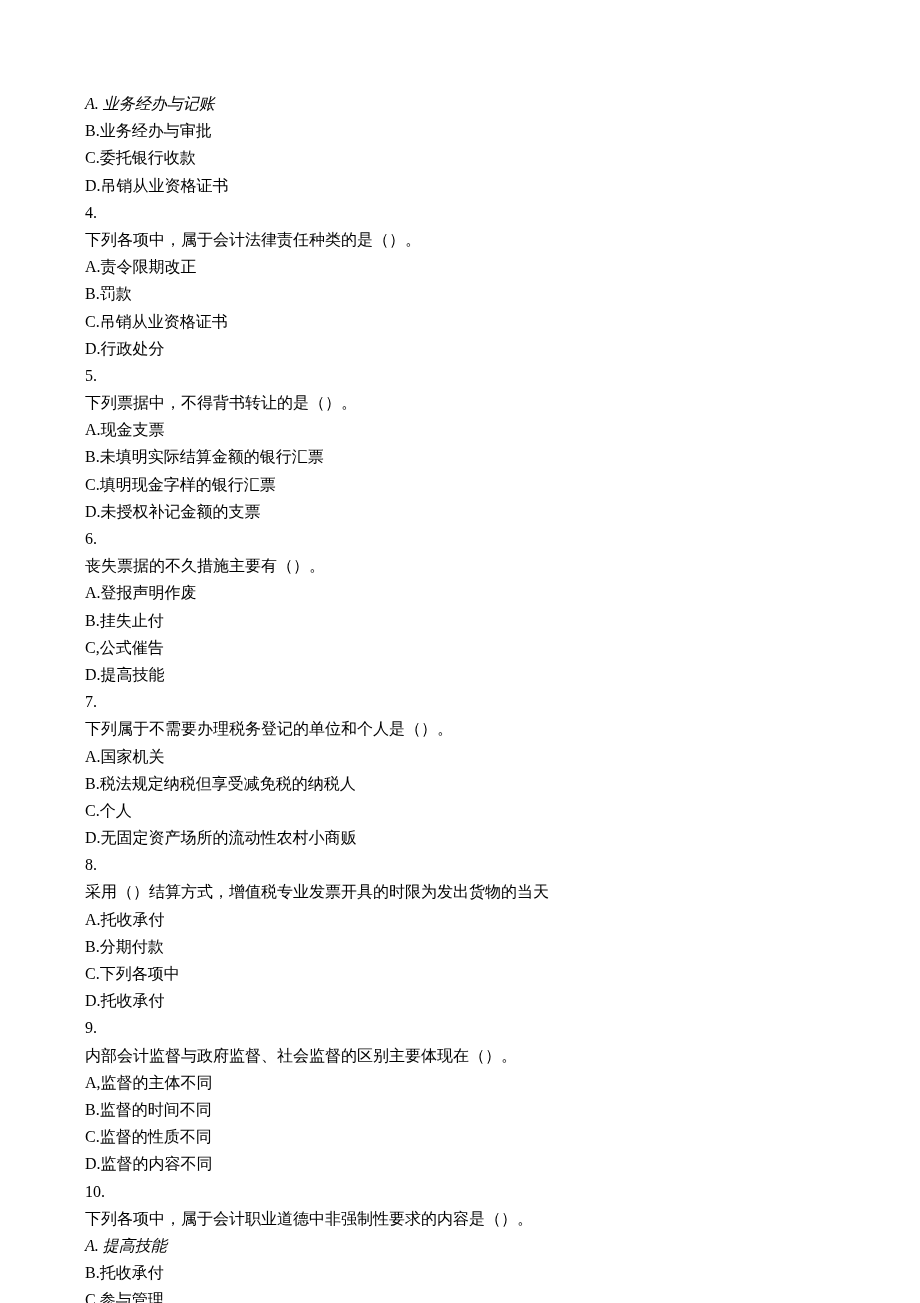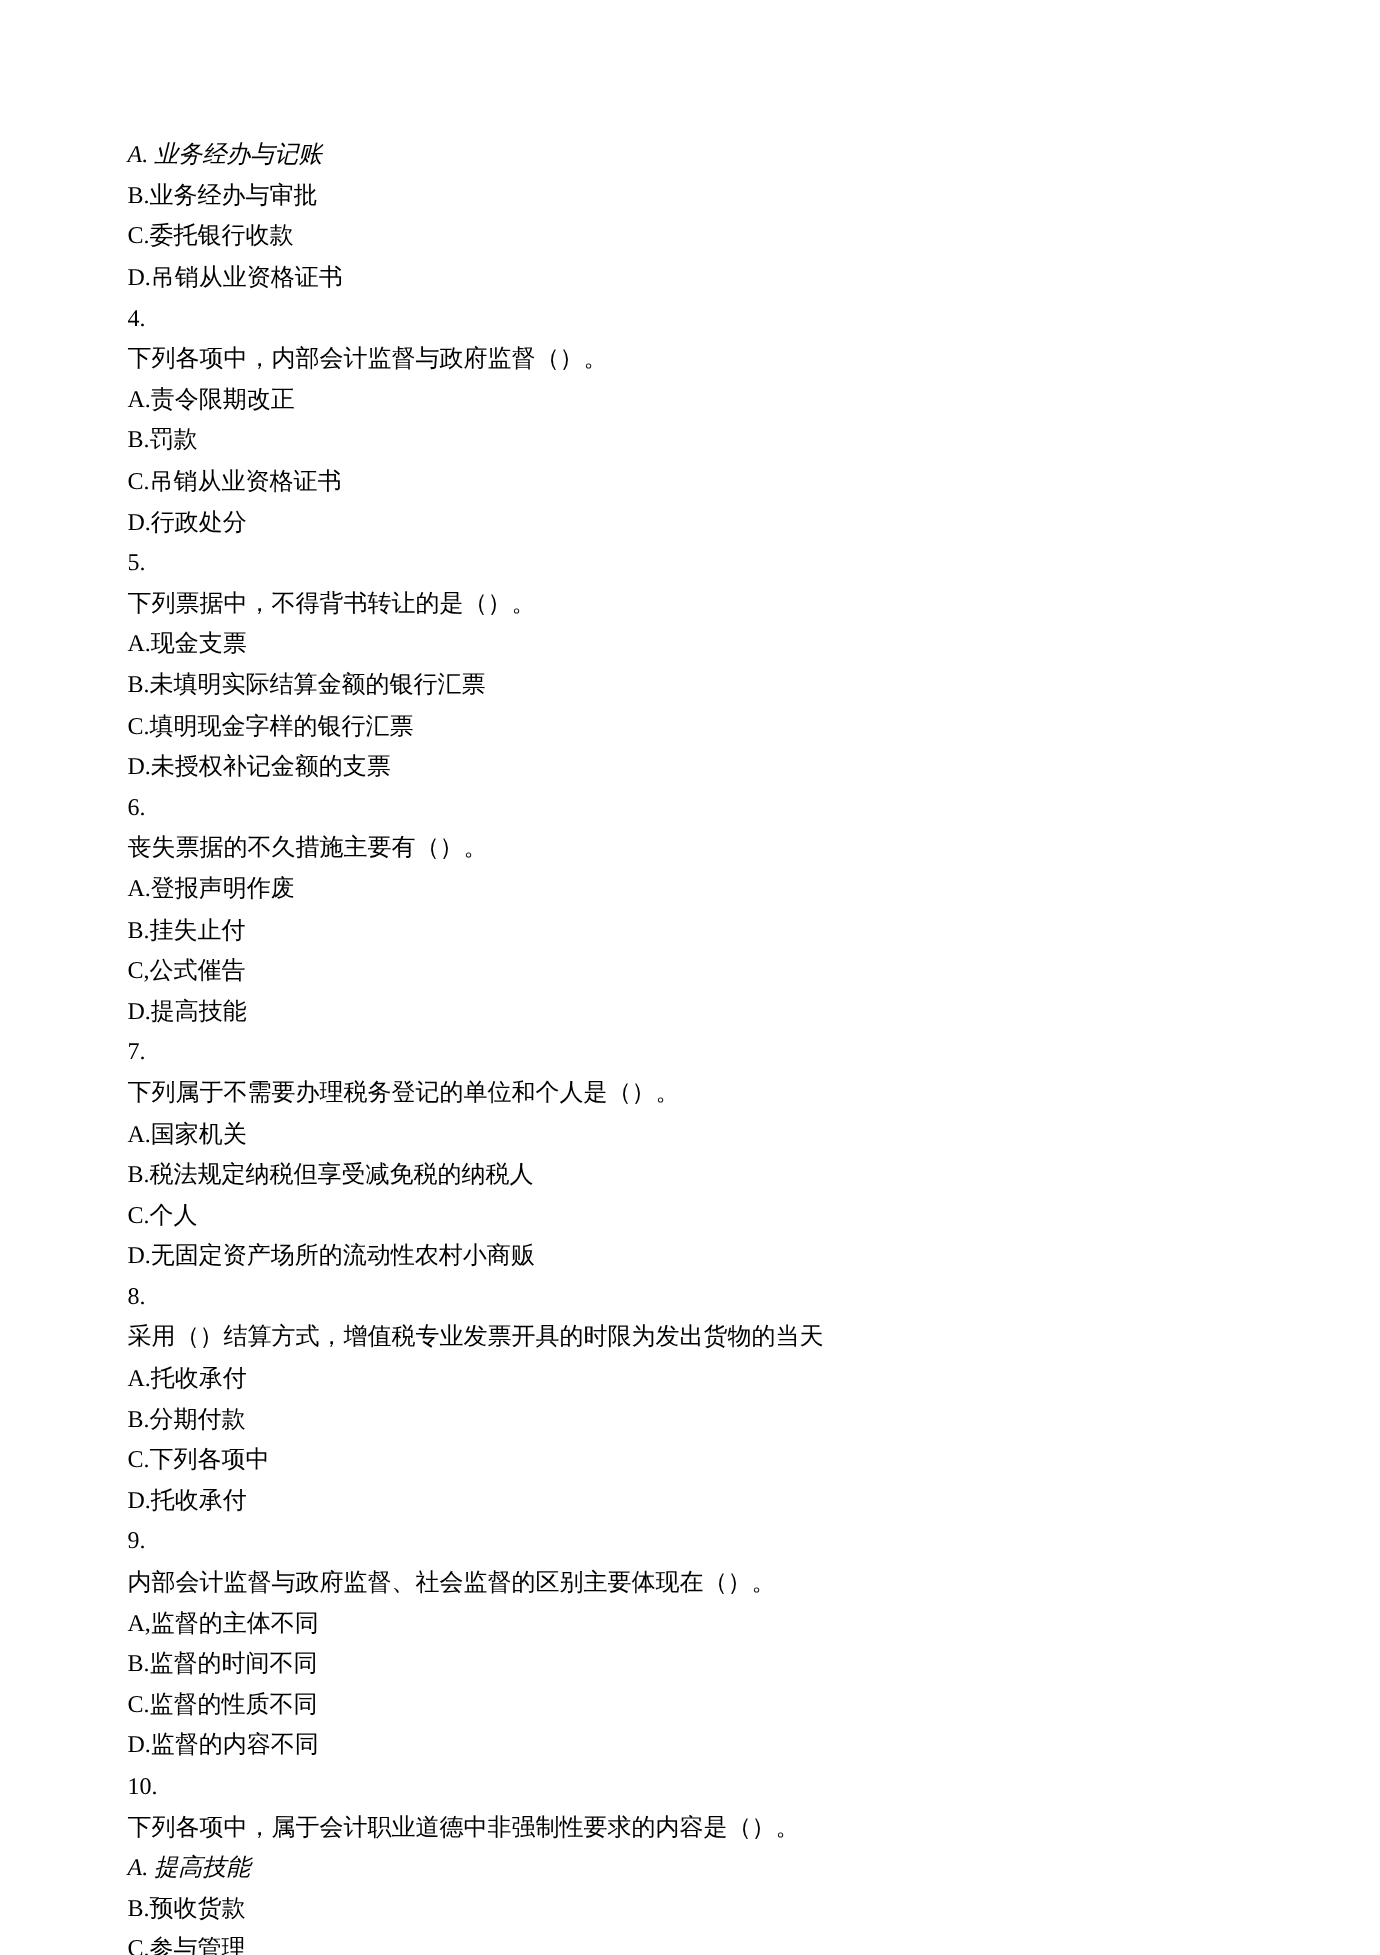--- a/index.html
+++ b/index.html
@@ -25,21 +25,21 @@
   </style>
 </head>
 <body>
 
 <span class="line italic">A. 业务经办与记账</span>
 <span class="line">B.业务经办与审批</span>
 <span class="line">C.委托银行收款</span>
 <span class="line">D.吊销从业资格证书</span>
 
 <span class="line">4.</span>
-<span class="line">下列各项中，内部会计监督与政府监督（）。</span>
+<span class="line">下列各项中，属于会计法律责任种类的是（）。</span>
 <span class="line">A.责令限期改正</span>
 <span class="line">B.罚款</span>
 <span class="line">C.吊销从业资格证书</span>
 <span class="line">D.行政处分</span>
 
 <span class="line">5.</span>
 <span class="line">下列票据中，不得背书转让的是（）。</span>
 <span class="line">A.现金支票</span>
 <span class="line">B.未填明实际结算金额的银行汇票</span>
 <span class="line">C.填明现金字样的银行汇票</span>
@@ -69,14 +69,14 @@
 <span class="line">9.</span>
 <span class="line">内部会计监督与政府监督、社会监督的区别主要体现在（）。</span>
 <span class="line">A,监督的主体不同</span>
 <span class="line">B.监督的时间不同</span>
 <span class="line">C.监督的性质不同</span>
 <span class="line">D.监督的内容不同</span>
 
 <span class="line">10.</span>
 <span class="line">下列各项中，属于会计职业道德中非强制性要求的内容是（）。</span>
 <span class="line italic">A. 提高技能</span>
-<span class="line">B.预收货款</span>
+<span class="line">B.托收承付</span>
 <span class="line">C.参与管理</span>
 
 </body></html>

